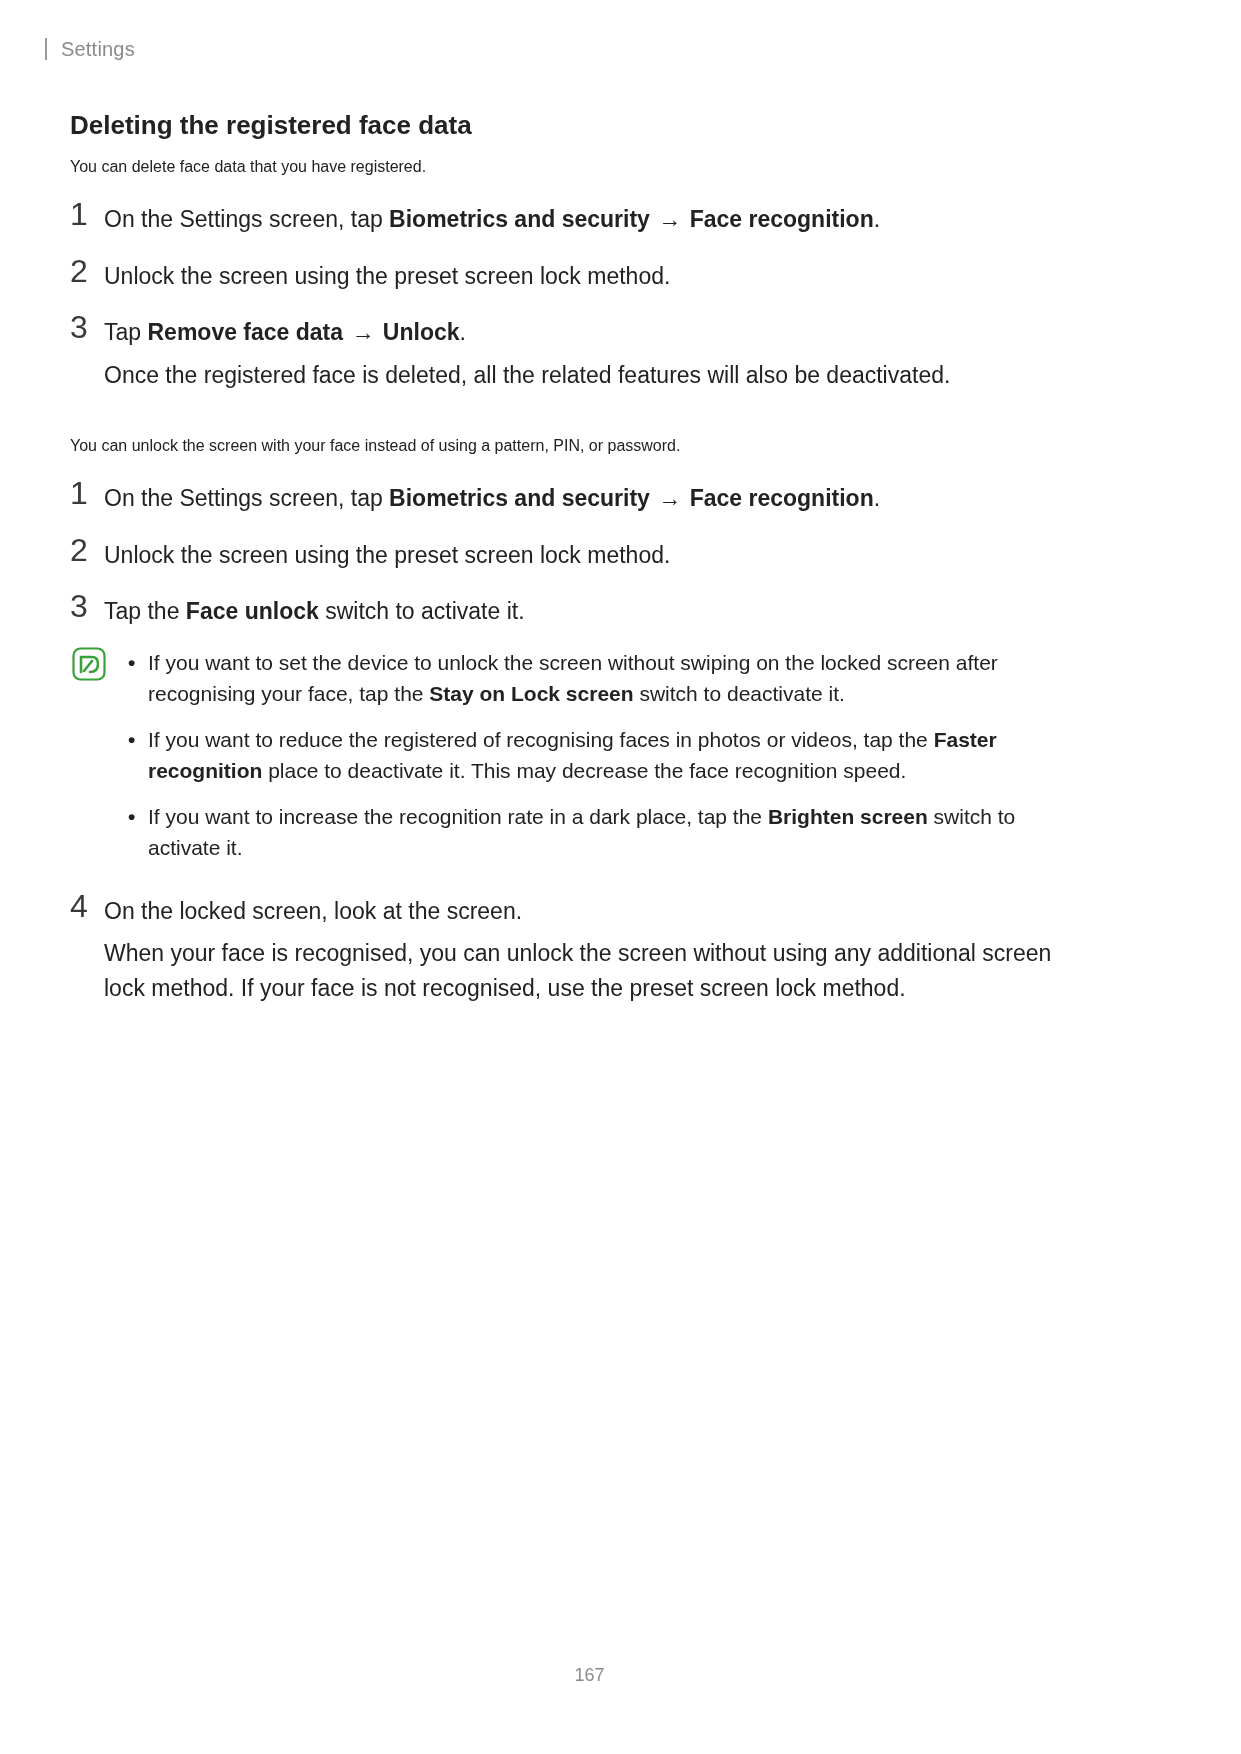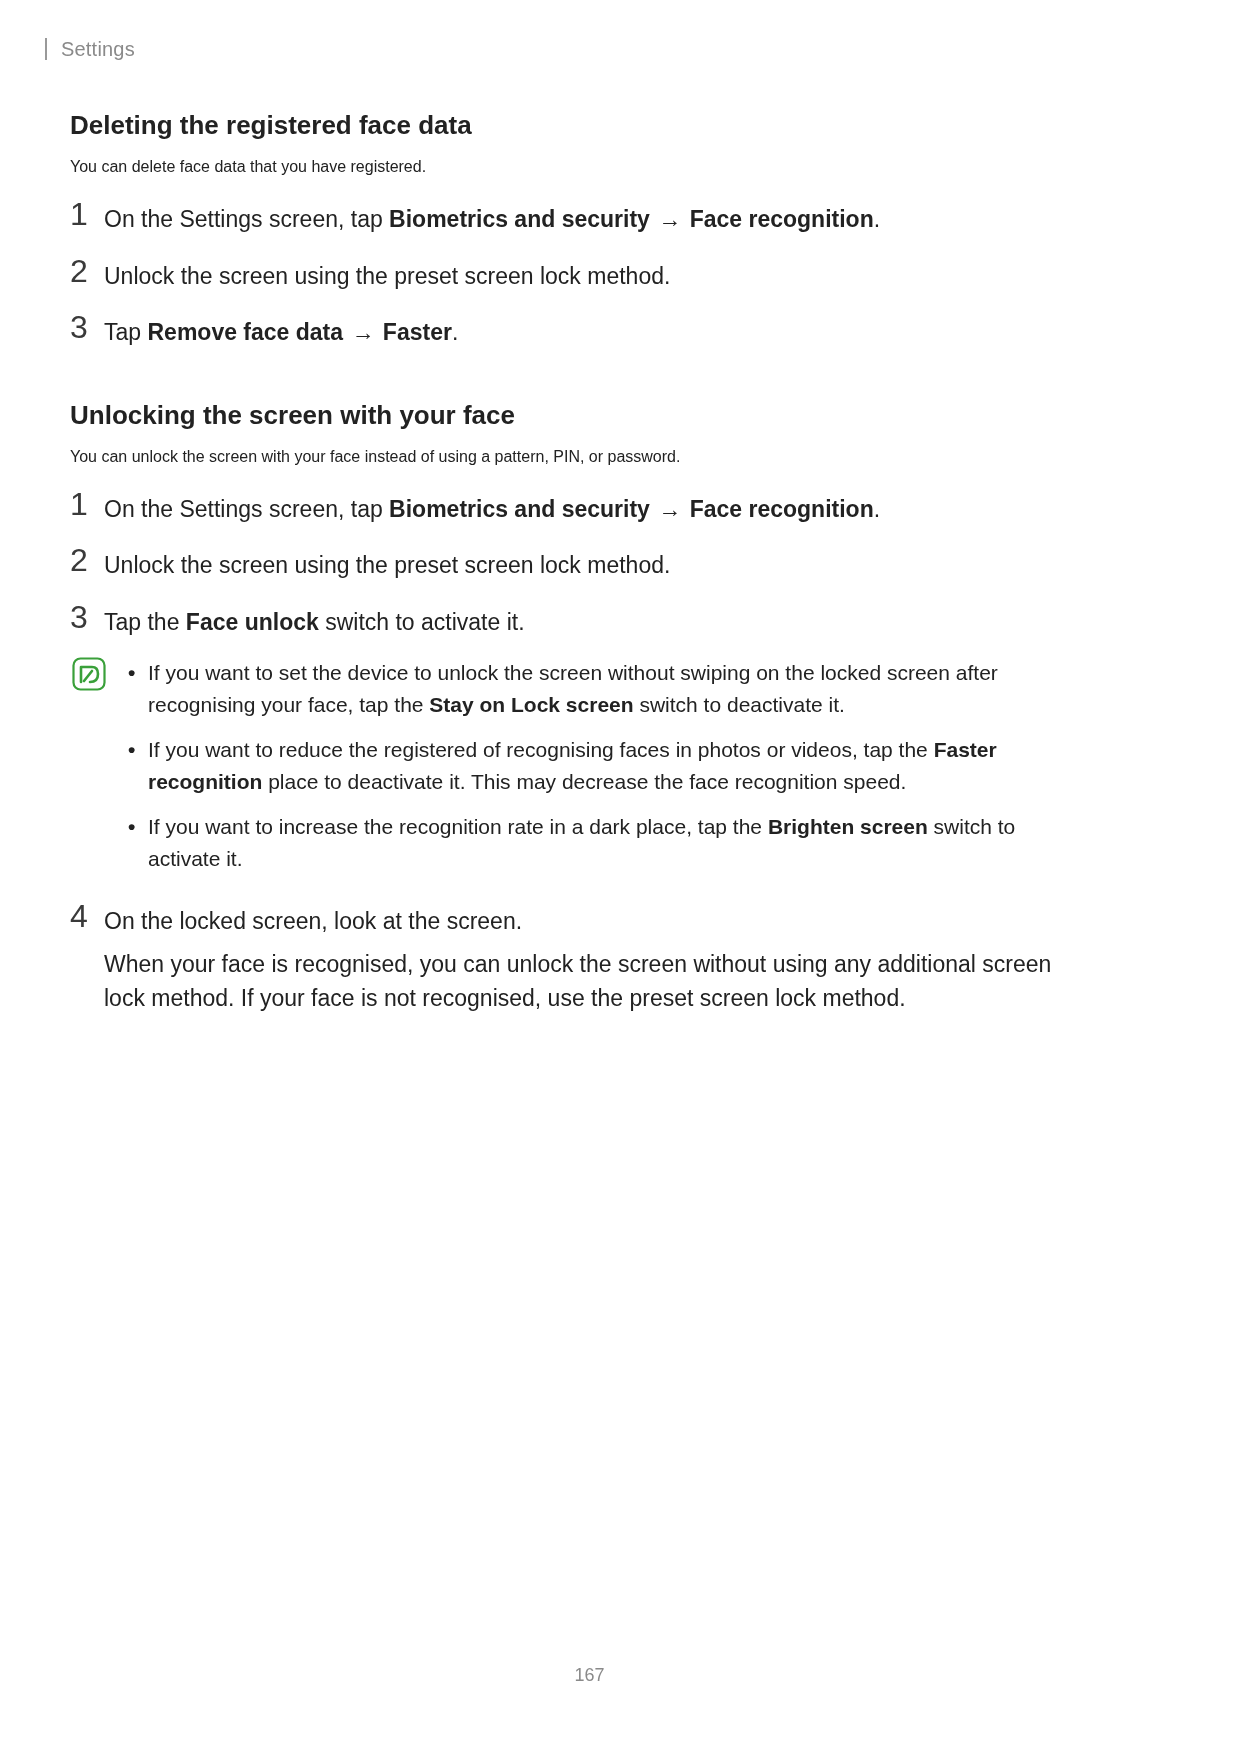--- a/index.html
+++ b/index.html
@@ -52,29 +52,29 @@
           <span>On the Settings screen, tap </span><b>Biometrics and security</b><span class="arrow"> → </span><b>Face recognition</b><span>.</span>
         </div>
       </div>
       <div class="step">
         <div class="num">2</div>
         <div class="body">Unlock the screen using the preset screen lock method.</div>
       </div>
       <div class="step">
         <div class="num">3</div>
         <div class="body">
-          <span>Tap </span><b>Remove face data</b><span class="arrow"> → </span><b>Faster</b><span>.</span>
+          <span>Tap </span><b>Remove face data</b><span class="arrow"> → </span><b>Unlock</b><span>.</span>
           <div class="sp-8"></div>
+          <div>Once the registered face is deleted, all the related features will also be deactivated.</div>
         </div>
       </div>
     </div>
 
     <div class="sp-24"></div>
 
-    <div class="h2">Unlocking the screen with your face</div>
     <div class="p">You can unlock the screen with your face instead of using a pattern, PIN, or password.</div>
 
     <div class="steps">
       <div class="step">
         <div class="num">1</div>
         <div class="body">
           <span>On the Settings screen, tap </span><b>Biometrics and security</b><span class="arrow"> → </span><b>Face recognition</b><span>.</span>
         </div>
       </div>
       <div class="step">

